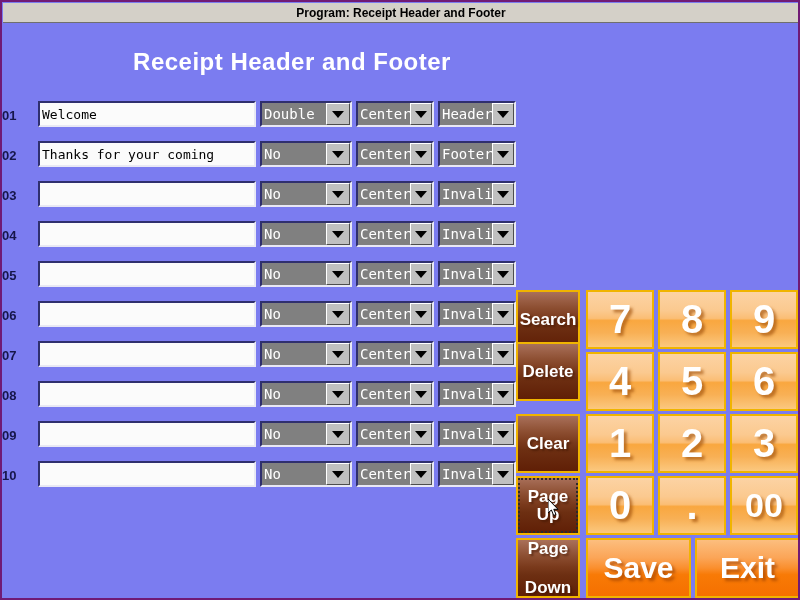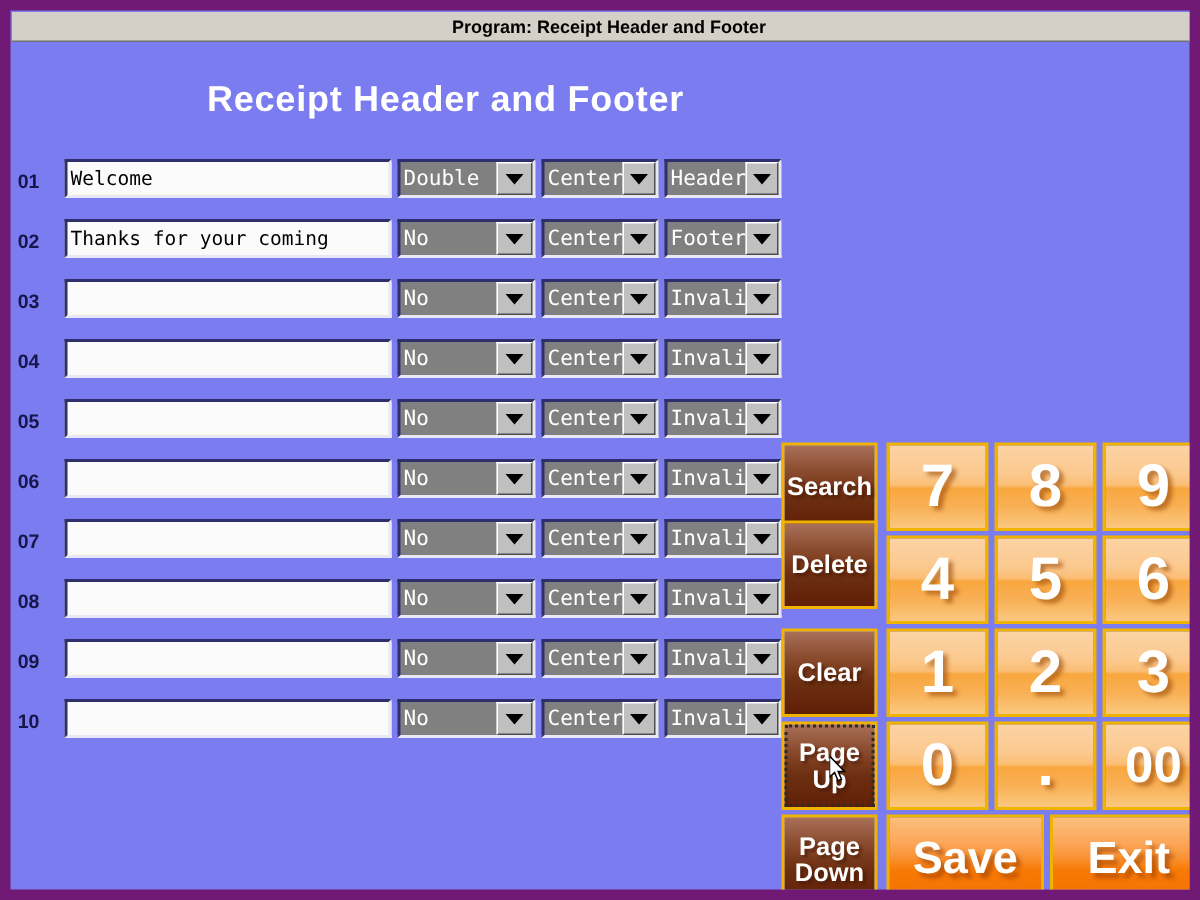--- a/index.html
+++ b/index.html
@@ -9,21 +9,21 @@
   }
   body {
     font-family: "Liberation Sans", sans-serif;
   }
 
   #app-window {
     position: relative;
     width: 800px;
     height: 600px;
     box-sizing: border-box;
-    border: 7px solid #701a75;
+    border: 2px solid #701a75;
     background: #7b7cf0;
     overflow: hidden;
   }
 
   
   #title-bar {
     position: absolute;
     left: 1px;
     top: 1px;
     width: 796px;
@@ -65,21 +65,21 @@
   }
   .row {
     position: relative;
     height: 40px;
   }
   .row-label {
     position: absolute;
     left: 0;
     top: 10px;
     width: 24px;
-    text-align: center;
+    text-align: left;
     font-size: 13px;
     font-weight: bold;
     color: #16164a;
     font-family: "Liberation Sans", sans-serif;
   }
   .row-text {
     position: absolute;
     left: 36px;
     top: 3px;
     width: 218px;
@@ -423,21 +423,21 @@
       </div>
       <div class="btn btn-brown" style="left: 0px; top: 52px; width: 64px; height: 59px;">
         <span class="lbl">Delete</span>
       </div>
       <div class="btn btn-brown" style="left: 0px; top: 124px; width: 64px; height: 59px;">
         <span class="lbl">Clear</span>
       </div>
       <div class="btn btn-brown focused" style="left: 0px; top: 186px; width: 64px; height: 59px;">
         <span class="lbl">Page Up</span>
       </div>
-      <div class="btn btn-brown" style="left: 0px; top: 248px; width: 64px; height: 60px; flex-direction: column;">
+      <div class="btn btn-brown" style="left: 0px; top: 248px; width: 64px; height: 60px; flex-direction: column; justify-content: space-between;">
         <span class="lbl-2">Page</span>
         <span class="lbl-2">Down</span>
       </div>
       <div class="btn btn-num" style="left: 70px; top: 0px; width: 68px; height: 59px;">
         <span class="lbl">7</span>
       </div>
       <div class="btn btn-num" style="left: 142px; top: 0px; width: 68px; height: 59px;">
         <span class="lbl">8</span>
       </div>
       <div class="btn btn-num" style="left: 214px; top: 0px; width: 68px; height: 59px;">

